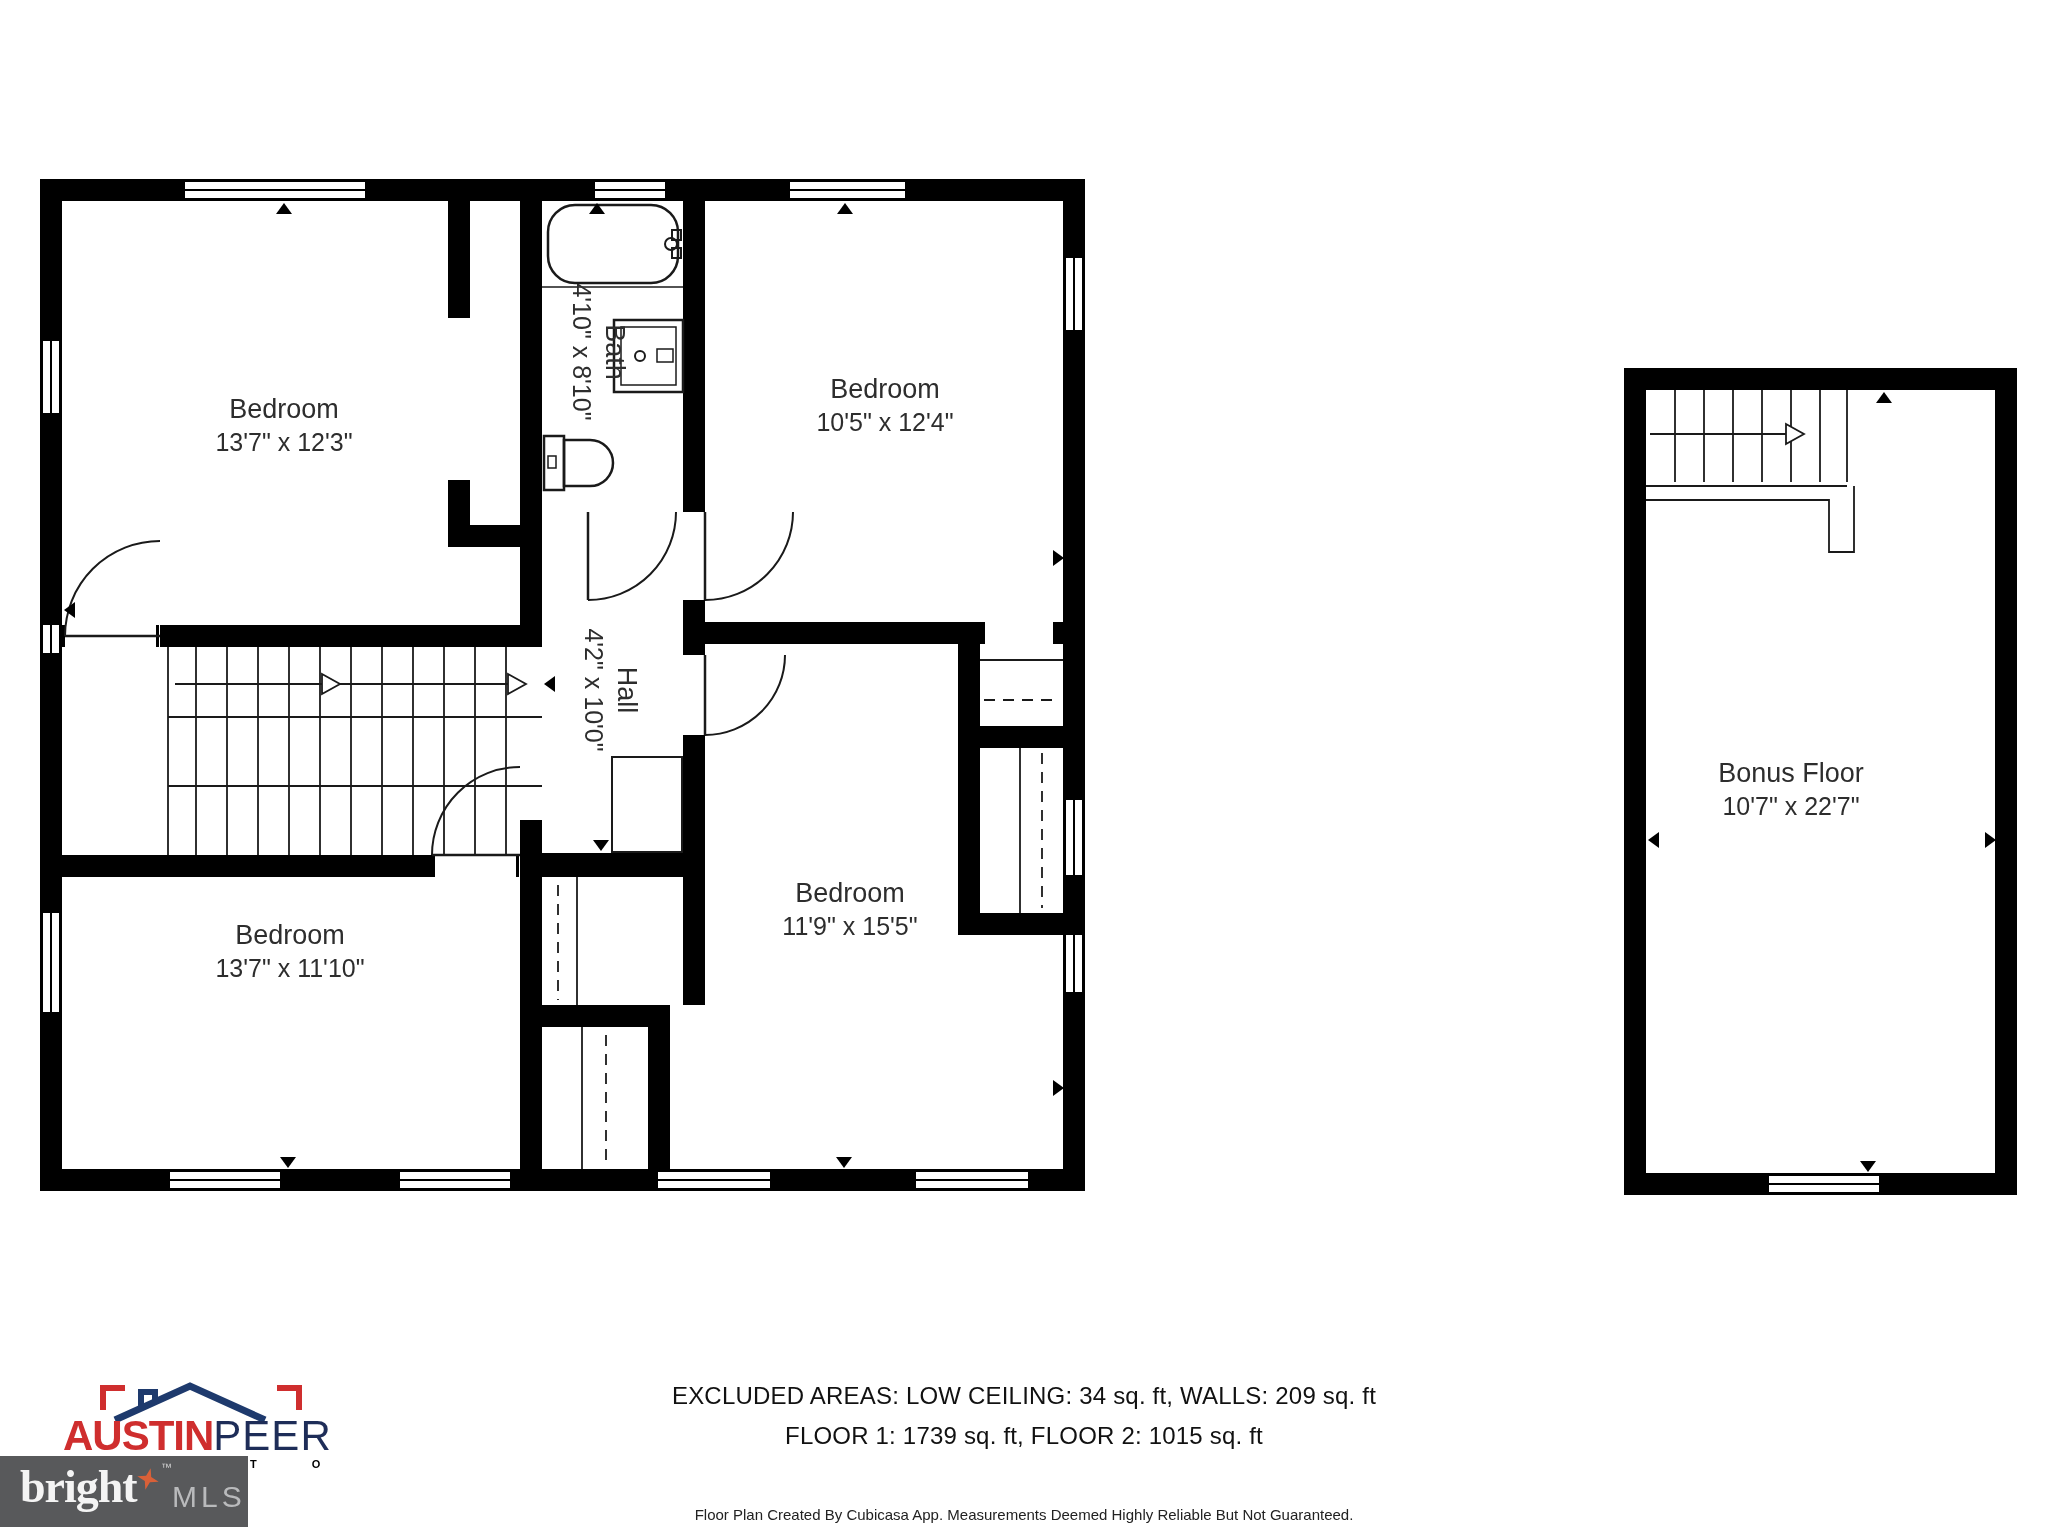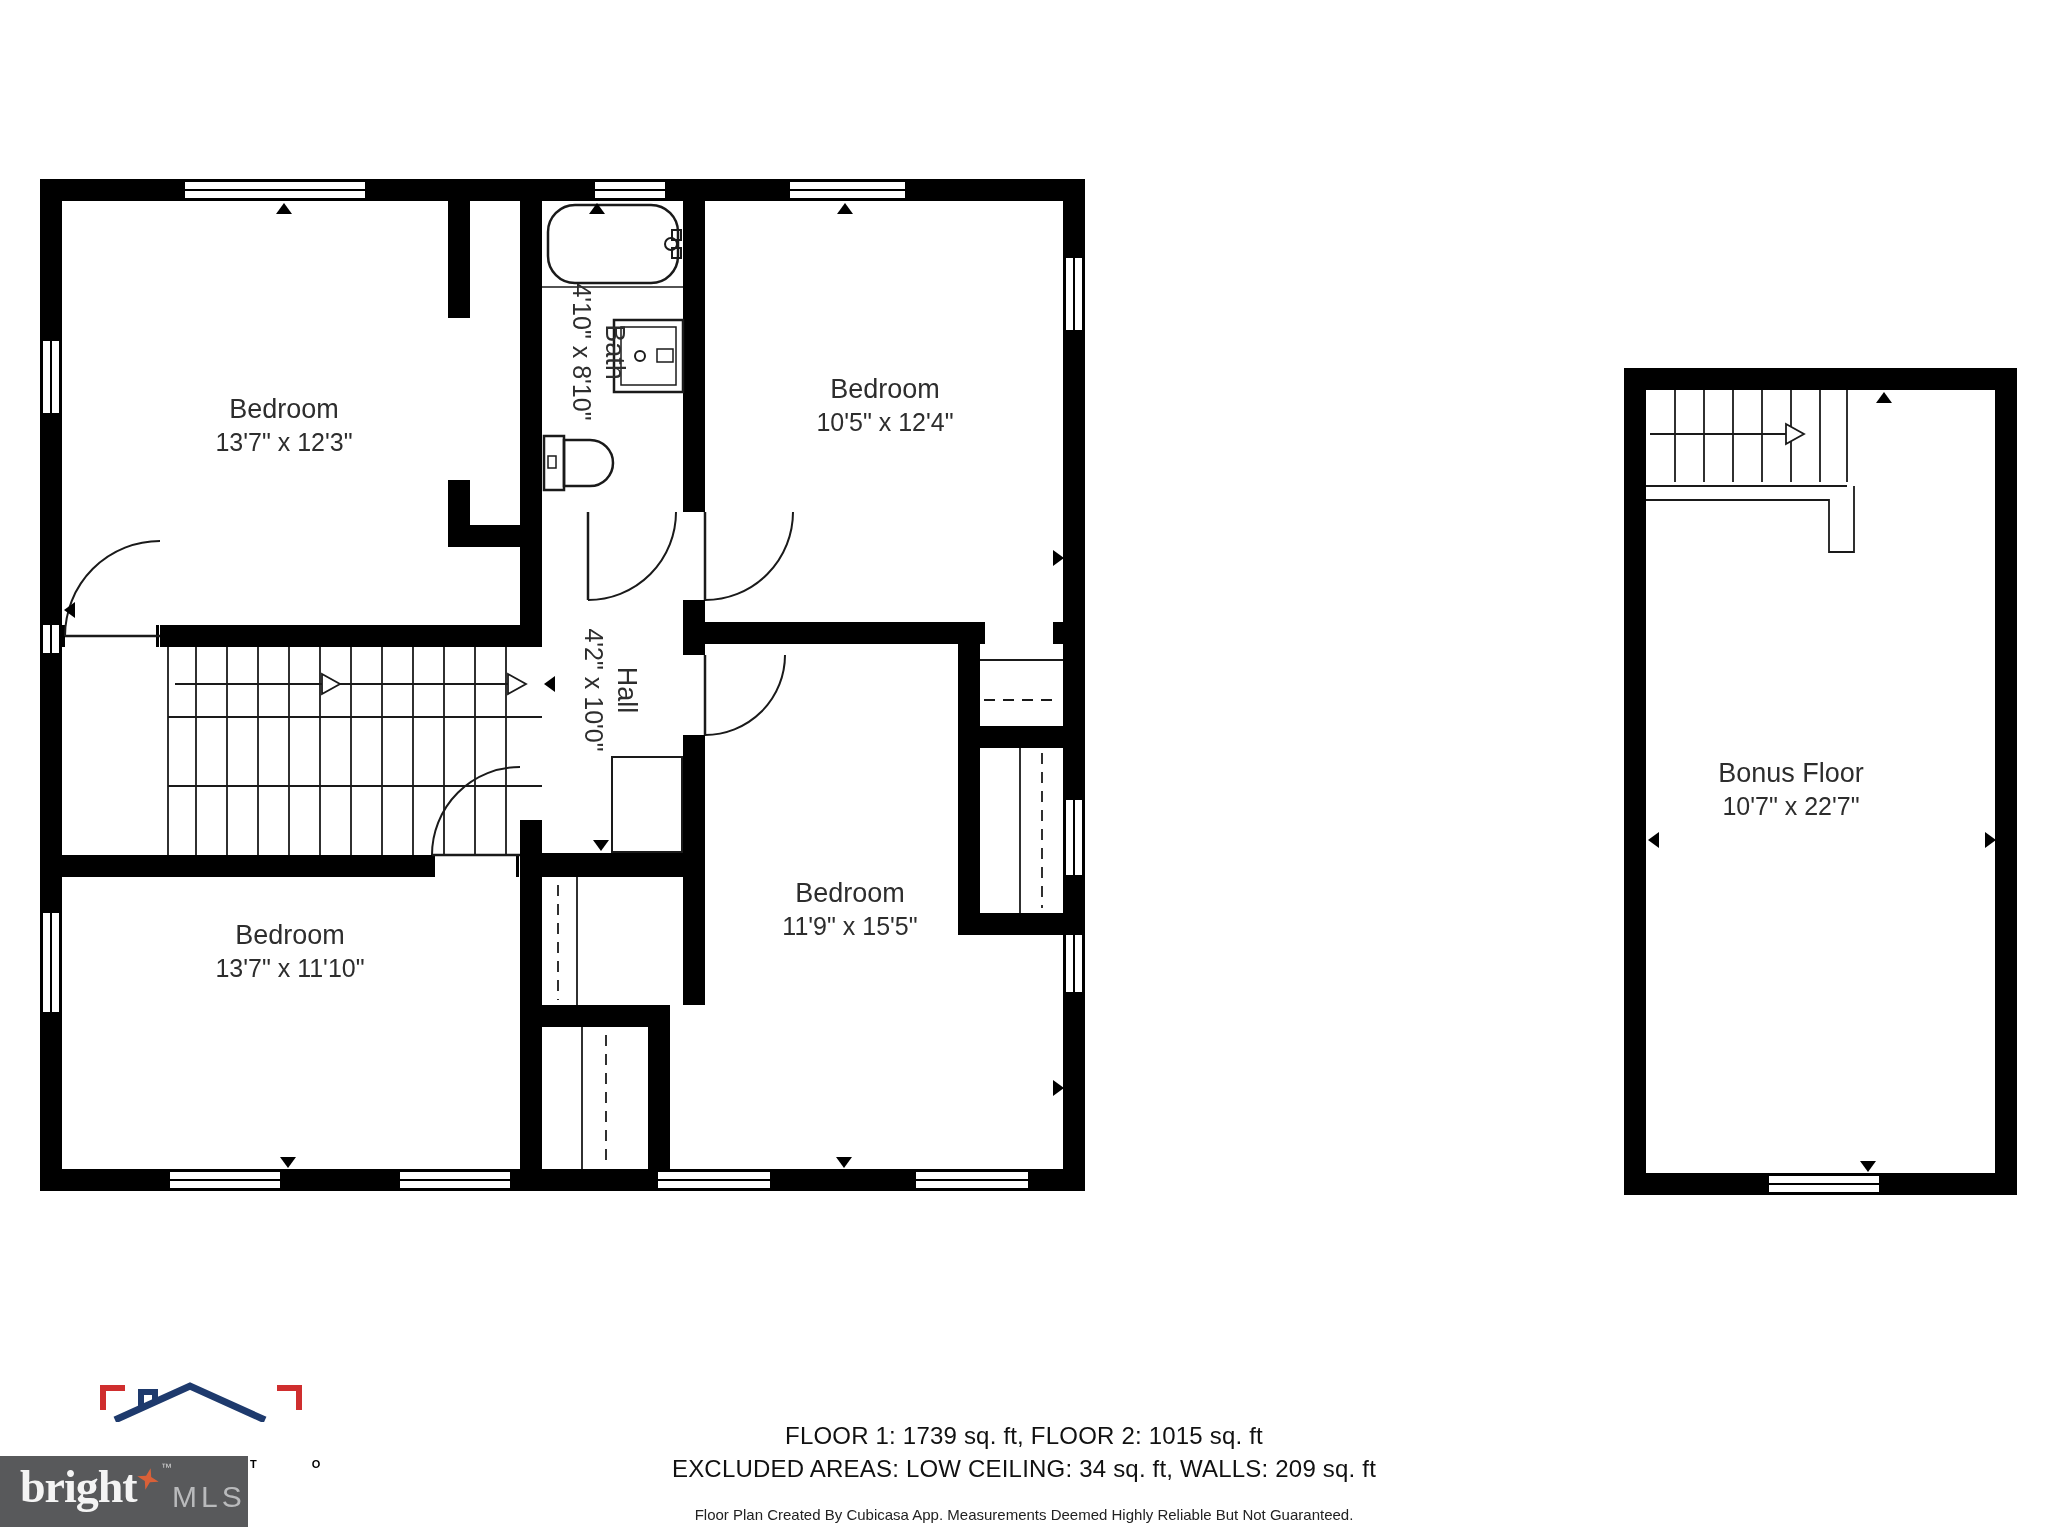--- a/index.html
+++ b/index.html
@@ -193,29 +193,32 @@
   <div class="lbl" style="left:700px;top:876px;width:300px;">
     <div class="nm">Bedroom</div>
     <div class="dm">11'9" x 15'5"</div>
   </div>
   <div class="lbl" style="left:1641px;top:756px;width:300px;">
     <div class="nm">Bonus Floor</div>
     <div class="dm">10'7" x 22'7"</div>
   </div>
 
   <div class="summary sum-line" style="top:1422px;">FLOOR 1: 1739 sq. ft, FLOOR 2: 1015 sq. ft</div>
-  <div class="summary sum-line" style="top:1455px;">EXCLUDED AREAS: LOW CEILING: 34 sq. ft, WALLS: 209 sq. ft</div>
+  <div class="summary sum-line" style="top:1382px;">EXCLUDED AREAS: LOW CEILING: 34 sq. ft, WALLS: 209 sq. ft</div>
   <div class="summary sum-disc" style="top:1506px;">Floor Plan Created By Cubicasa App. Measurements Deemed Highly Reliable But Not Guaranteed.</div>
 
   <svg style="position:absolute;left:95px;top:1380px;" width="220" height="42" viewBox="0 0 220 42" fill="none">
     <path d="M8,30 V8 H30" stroke="#cf2e2e" stroke-width="6"></path>
     <path d="M182,8 H204 V30" stroke="#cf2e2e" stroke-width="6"></path>
     <path d="M20,40 L95,6 L170,40" stroke="#1e3a6d" stroke-width="7"></path>
     <path d="M46,28 V12 H60 V21" stroke="#1e3a6d" stroke-width="6"></path>
   </svg>
+  <div id="austinpeer">
+    <span id="austin">AUSTIN</span><span id="peer">PEER</span>
+  </div>
   <div id="photoletters">T O</div>
 
   <div id="brightbox">
     <span id="bright">bright</span>
     <span id="starwrap">
       <svg width="22" height="22" viewBox="0 0 20 20">
         <polygon points="10,0 12.4,7.6 20,10 12.4,12.4 10,20 7.6,12.4 0,10 7.6,7.6" fill="#d96038" transform="rotate(14 10 10)"></polygon>
       </svg>
     </span>
     <span id="tmsym">™</span>

